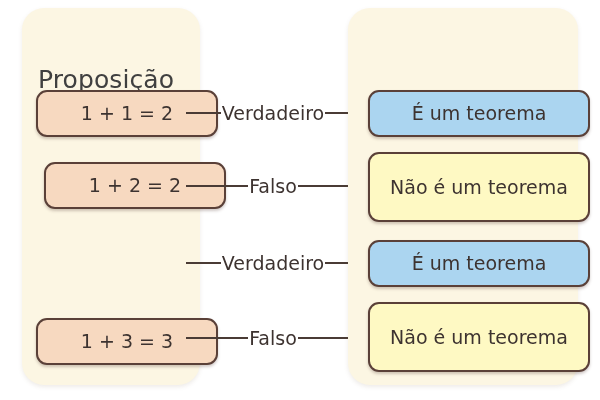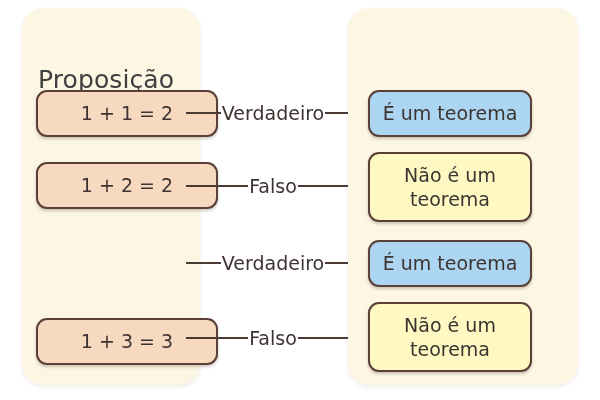--- a/index.html
+++ b/index.html
@@ -67,21 +67,21 @@
   }
   .node-prop {
     left: 36px;
     width: 182px;
     height: 47px;
     background: #f7d9c0;
     font-size: 19px;
   }
   .node-result {
     left: 368px;
-    width: 164px;
+    width: 222px;
     font-size: 19px;
   }
   .node-theorem {
     background: #abd5f0;
     height: 47px;
   }
   .node-not-theorem {
     background: #fef9c3;
     height: 70px;
   }
@@ -127,21 +127,21 @@
 
 <div id="diagram">
 
   <div class="panel" id="panel-left">
     <div class="panel-title">Proposição</div>
   </div>
 
   <div class="node node-prop" style="top:90px;">
     <span class="node-label">1 + 1 = 2</span>
   </div>
-  <div class="node node-prop" style="top:162px;">
+  <div class="node node-prop" style="top:162px;margin-left:8px;">
     <span class="node-label">1 + 2 = 2</span>
   </div>
   <div class="node node-prop" style="top:318px;">
     <span class="node-label">1 + 3 = 3</span>
   </div>
 
   <div class="connector" style="top:102px;">
     <span class="conn-line"></span>
     <span class="conn-text">Verdadeiro</span>
     <span class="conn-line"></span>

